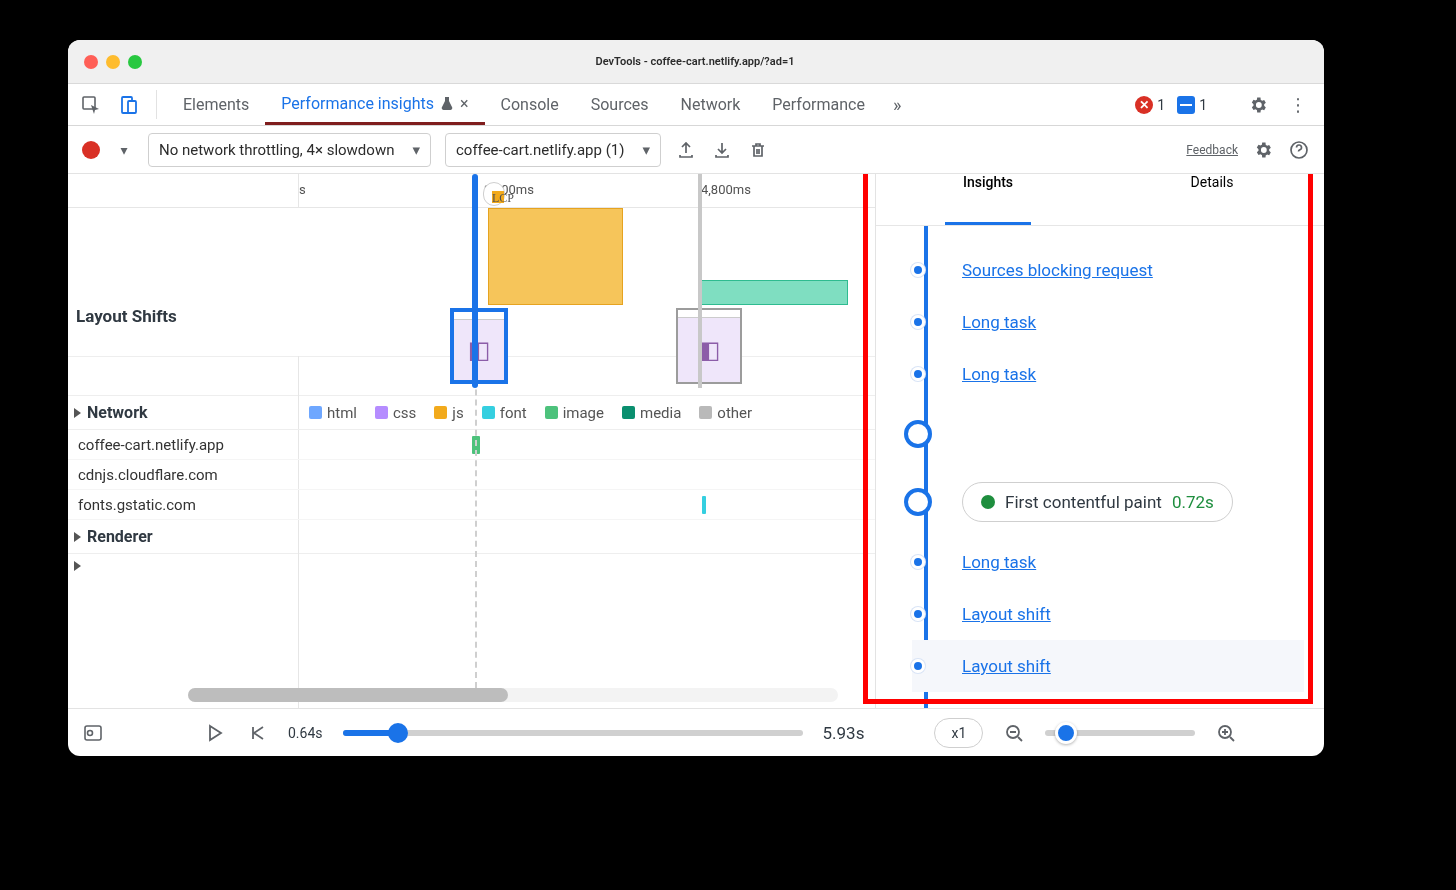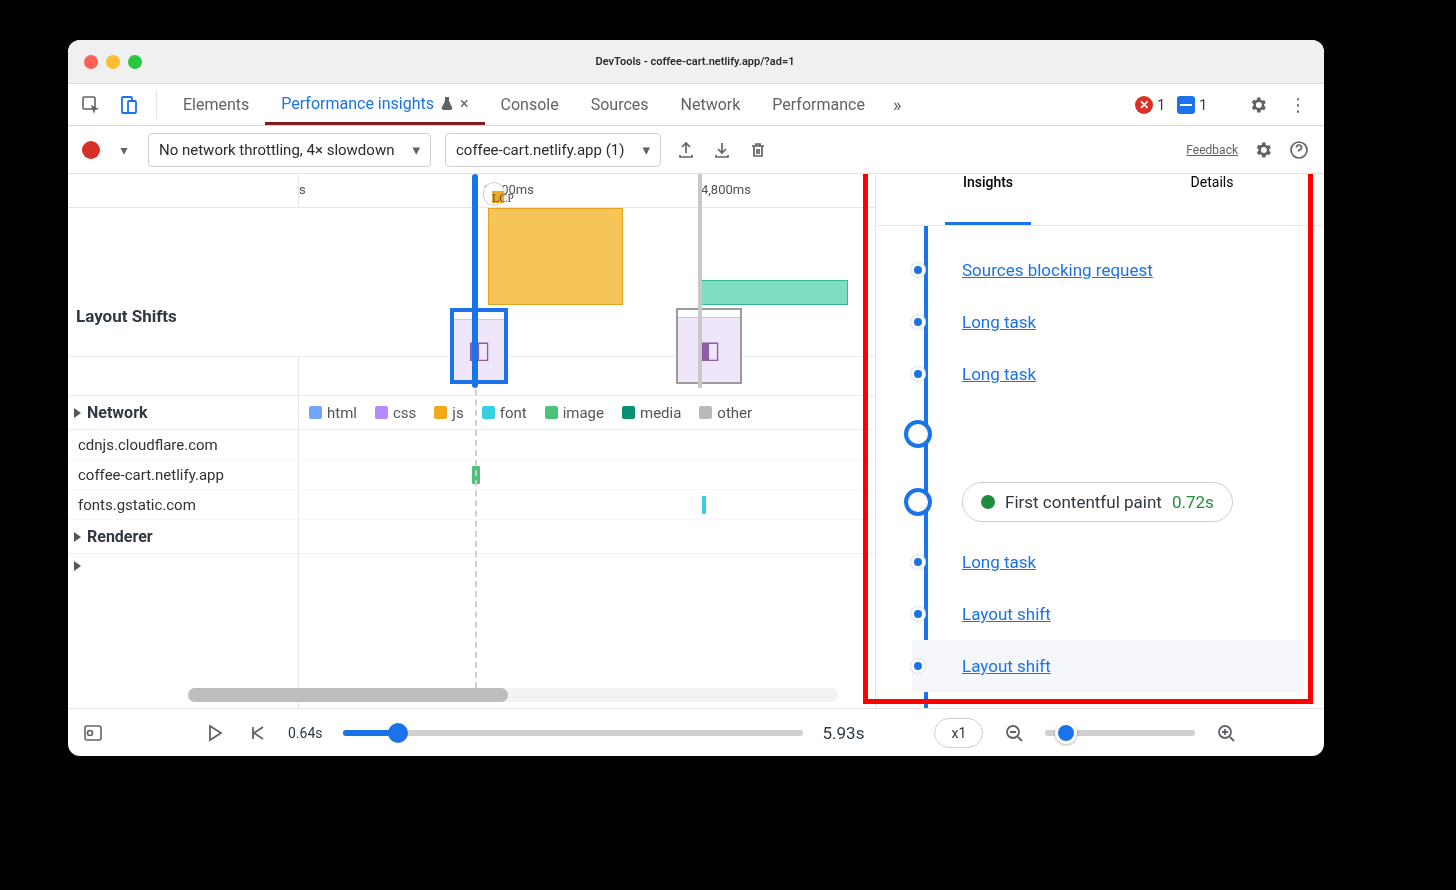--- a/index.html
+++ b/index.html
@@ -282,25 +282,25 @@
                 <span class="lsq" style="background:#0a8f6f"></span>
                 <span>media</span>
               </span>
             <span>
                 <span class="lsq" style="background:#b9b9b9"></span>
                 <span>other</span>
               </span>
           </div>
         </div>
         <div class="netrow">
-          <span>cdnjs.cloudflare.com</span>
-        </div>
-        <div class="netrow">
           <span>coffee-cart.netlify.app</span>
           <span class="nettick" style="left:404px; background:#4dc27c"></span>
+        </div>
+        <div class="netrow">
+          <span>cdnjs.cloudflare.com</span>
         </div>
         <div class="netrow">
           <span>fonts.gstatic.com</span>
           <span class="nettick" style="left:634px; width:4px; background:#35cfe0"></span>
         </div>
         <div class="rendhdr">
           <span class="tri"></span>
           <span>Renderer</span>
         </div>
         <div class="cutrow">

